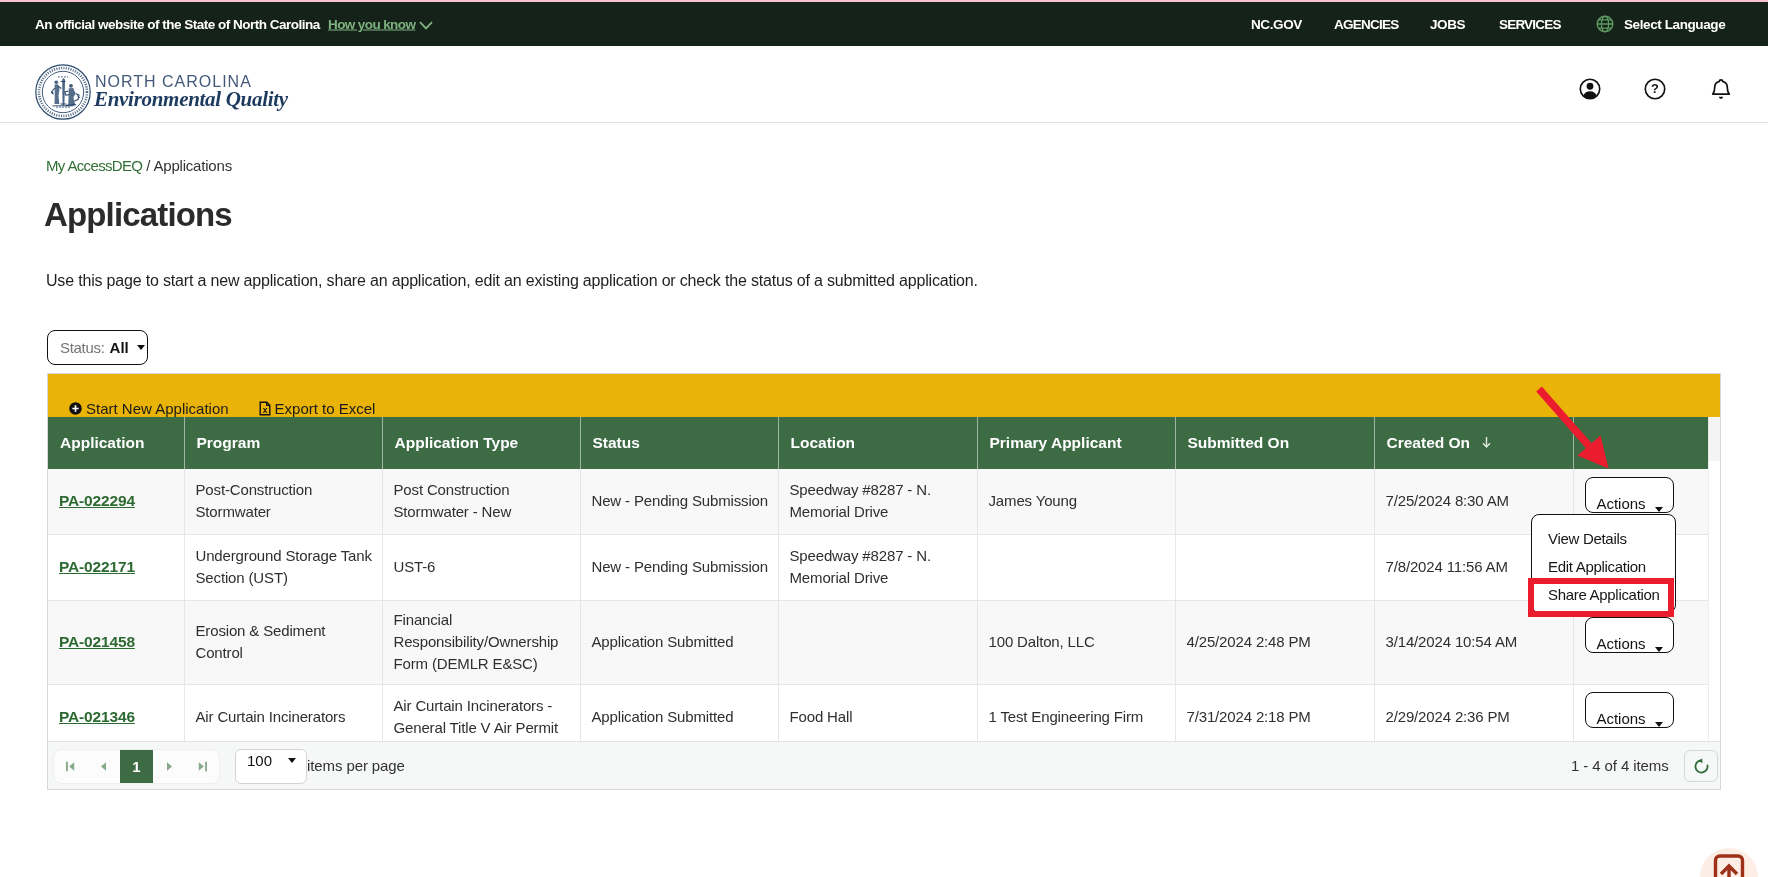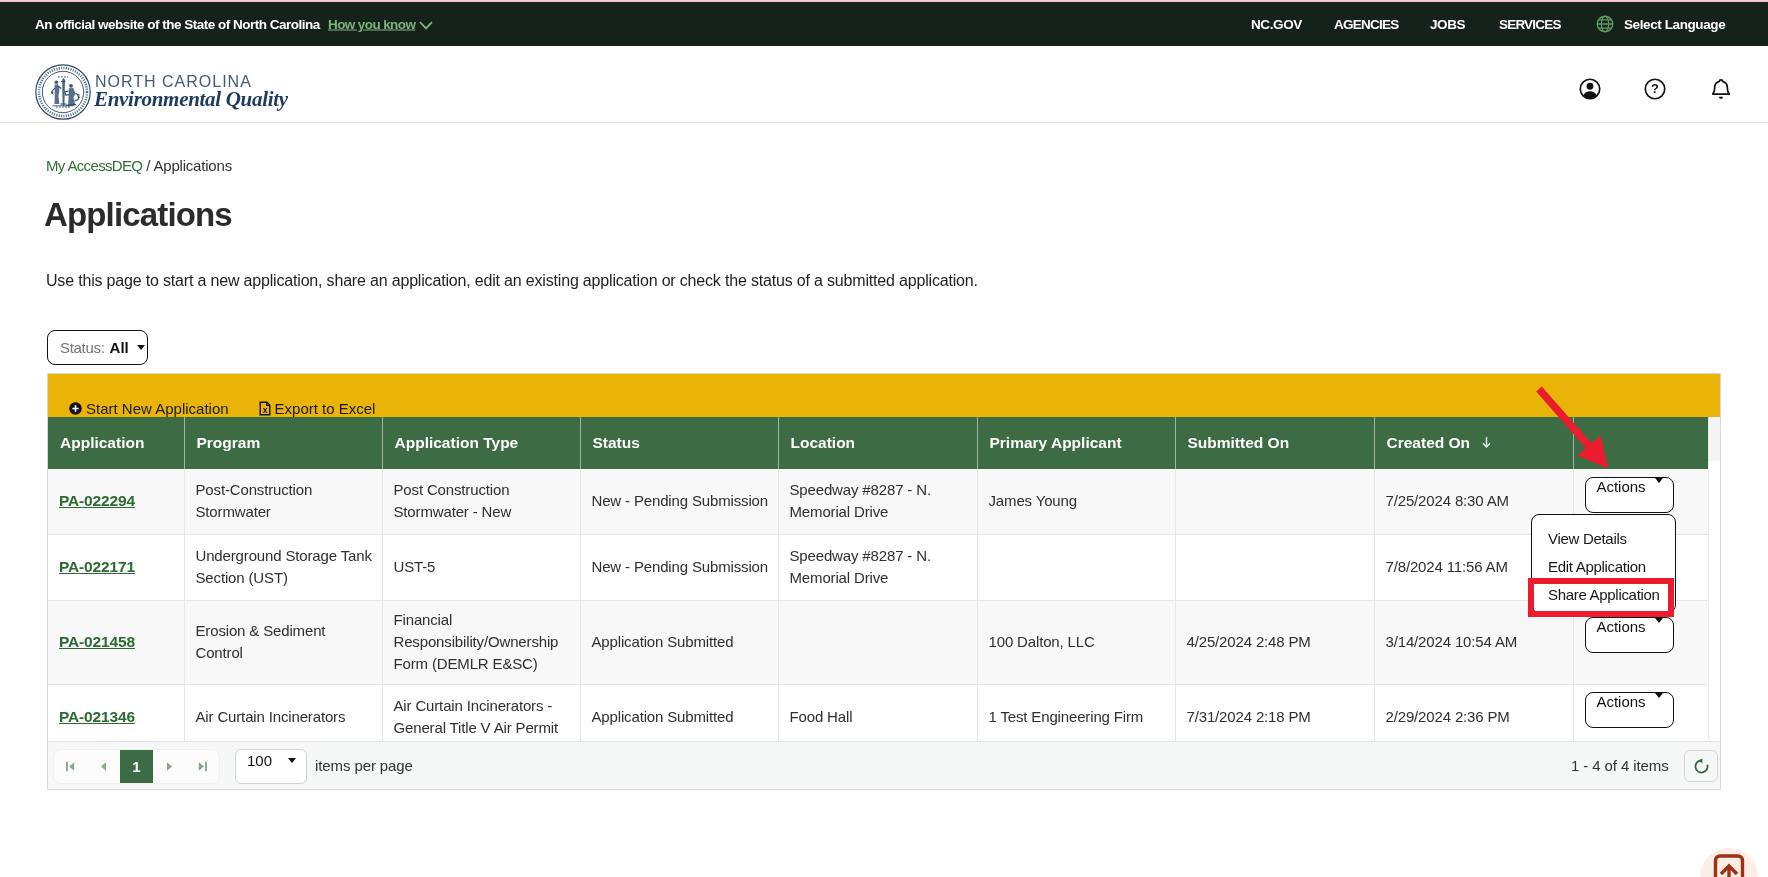--- a/index.html
+++ b/index.html
@@ -48,33 +48,33 @@
 table.data th:first-child { border-left:none; }
 table.data td { font-size:15px; color:#2f2f2f; padding:6px 6px 6px 11px; vertical-align:middle;
   border-left:1px solid #e6e6e6; border-top:1px solid #e6e6e6; line-height:22px; letter-spacing:-0.15px; }
 table.data td:first-child { border-left:none; }
 table.data tr.r1 td { border-top:none; }
 tr.alt td { background:#f8f8f8; }
 a.pa { color:#2d6a32; font-weight:700; font-size:15.5px; text-decoration:underline; }
 .strip { position:absolute; right:0; top:43px; width:12px; height:44px; background:#f3f4f3; border-left:1px solid #e6e6e6; }
 .stripb { position:absolute; right:0; top:87px; width:12px; height:281px; background:#fff; border-left:1px solid #ededed; }
 
-.actbtn { position:absolute; display:flex; align-items:flex-start; justify-content:center; left:1537px; width:89px; height:36px;
+.actbtn { position:absolute; display:flex; align-items:flex-end; justify-content:center; left:1537px; width:89px; height:36px;
   border:1.5px solid #111; border-radius:8px; background:#fff; font-size:15px; color:#111; }
 .actbtn .caret { margin-left:9px; width:0; height:0; border-left:4.5px solid transparent;
   border-right:4.5px solid transparent; border-top:5.5px solid #111; }
 
 .gfooter { position:absolute; left:0; bottom:0; width:100%; height:48px; background:#f6f7f7;
   border-top:1px solid #e3e3e3; display:flex; align-items:center; font-size:15px; color:#333; }
 .pager { display:flex; margin-left:5px; margin-top:1px; background:#fbfcfb; border:1px solid #eef0ee; border-radius:8px; overflow:hidden; height:35px; }
 .pbtn { width:33px; height:33px; display:flex; align-items:center; justify-content:center; }
 .pcur { background:#3c6b44; color:#fff; font-weight:700; font-size:15px; }
 .psize { margin-left:15px; margin-top:1px; width:72px; height:35px; border:1px solid #d4d4d4; border-radius:6px;
   background:#fff; display:flex; align-items:center; padding:0 10px 12px 11px; justify-content:space-between; color:#111; }
-.ipp { margin-left:8px; letter-spacing:-0.1px; }
+.ipp { margin-left:0; letter-spacing:-0.1px; }
 .count { position:absolute; left:1523px; letter-spacing:-0.1px; }
 .refresh { position:absolute; left:1636px; top:8px; width:34px; height:32px; border:1px solid #d6d6d6; border-radius:6px;
   display:flex; align-items:center; justify-content:center; background:#f6f7f7; }
 
 .menu { position:absolute; left:1531px; top:514px; width:145px; height:99px; background:#fff;
   border:1.5px solid #111; border-radius:8px; z-index:5; padding-top:10px; }
 .menu .mi { height:28px; line-height:28px; padding-left:16px; font-size:15px; color:#161616; letter-spacing:-0.3px; }
 .redrect { position:absolute; left:1528px; top:578px; width:146px; height:39px;
   border:6px solid #eb1c2e; z-index:6; }
 .toplink { position:absolute; left:1700px; top:848px; width:58px; height:58px; border-radius:50%;
@@ -204,21 +204,21 @@
       <td>New - Pending Submission</td>
       <td>Speedway #8287 - N. Memorial Drive</td>
       <td>James Young</td>
       <td></td>
       <td>7/25/2024 8:30 AM</td>
       <td></td>
     </tr>
     <tr style="height:66px">
       <td><a class="pa">PA-022171</a></td>
       <td>Underground Storage Tank Section (UST)</td>
-      <td>UST-5</td>
+      <td>UST-6</td>
       <td>New - Pending Submission</td>
       <td>Speedway #8287 - N. Memorial Drive</td>
       <td></td>
       <td></td>
       <td>7/8/2024 11:56 AM</td>
       <td></td>
     </tr>
     <tr class="alt" style="height:84px">
       <td><a class="pa">PA-021458</a></td>
       <td>Erosion &amp; Sediment Control</td>

